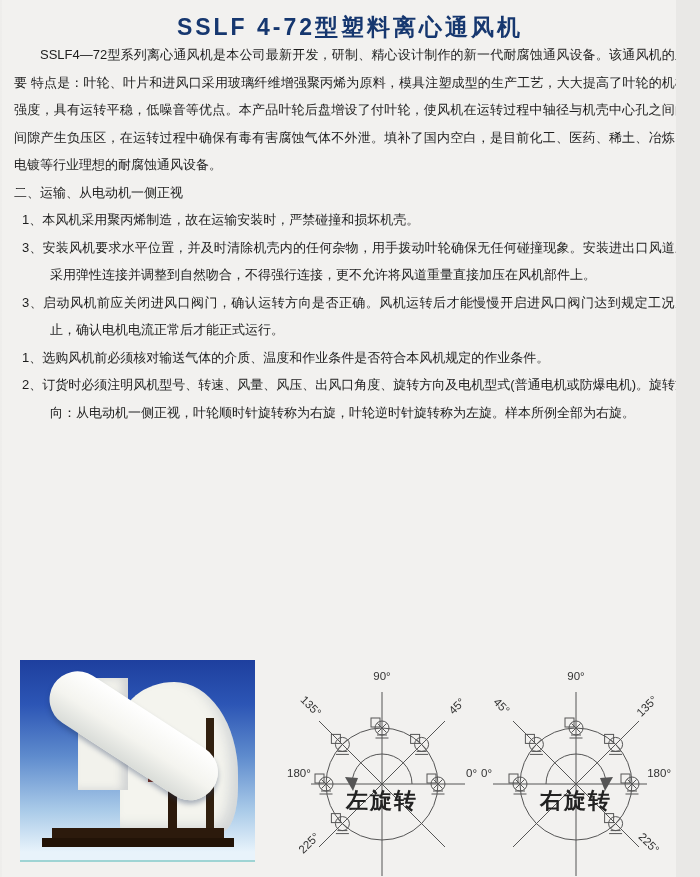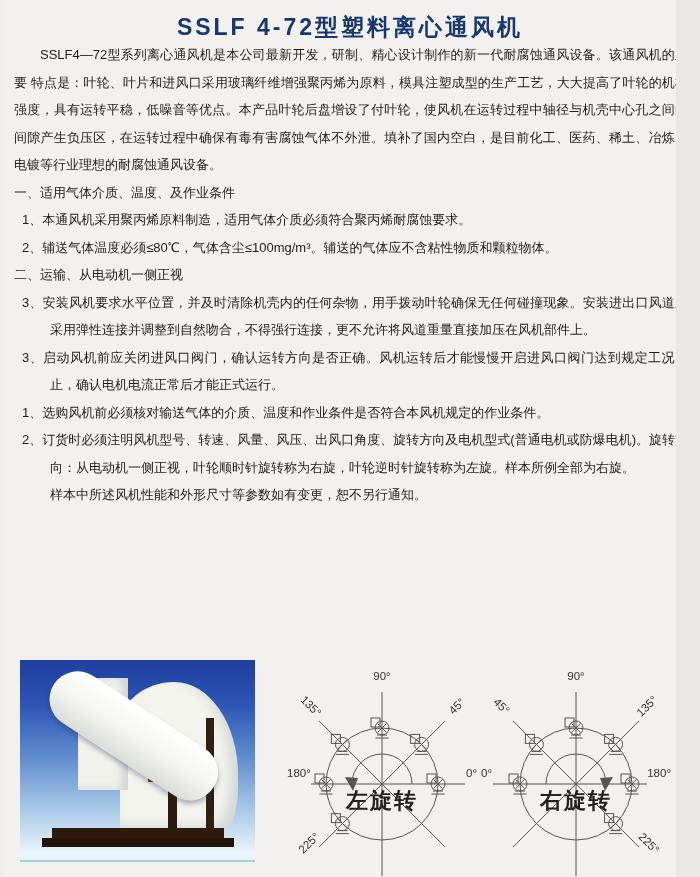--- a/index.html
+++ b/index.html
@@ -84,36 +84,31 @@
 </head>
 <body>
 
 <div class="page">
 
   <div class="doc-title">SSLF 4-72型塑料离心通风机</div>
 
   <div class="content">
     <div class="intro">SSLF4—72型系列离心通风机是本公司最新开发，研制、精心设计制作的新一代耐腐蚀通风设备。该通风机的主要 特点是：叶轮、叶片和进风口采用玻璃纤维增强聚丙烯为原料，模具注塑成型的生产工艺，大大提高了叶轮的机械强度，具有运转平稳，低噪音等优点。本产品叶轮后盘增设了付叶轮，使风机在运转过程中轴径与机壳中心孔之间的间隙产生负压区，在运转过程中确保有毒有害腐蚀气体不外泄。填补了国内空白，是目前化工、医药、稀土、冶炼、电镀等行业理想的耐腐蚀通风设备。</div>
 
-    <div class="section">
-      <div class="section-heading">一、适用气体介质、温度、及作业条件</div>
-      <div class="item">1、本通风机采用聚丙烯原料制造，适用气体介质必须符合聚丙烯耐腐蚀要求。</div>
-      <div class="item">2、辅送气体温度必须≤80℃，气体含尘≤100mg/m³。辅送的气体应不含粘性物质和颗粒物体。</div>
-    </div>
 
     <div class="section">
       <div class="section-heading">二、运输、从电动机一侧正视</div>
+      <div class="item">1、本风机采用聚丙烯制造，故在运输安装时，严禁碰撞和损坏机壳。</div>
       <div class="item">3、安装风机要求水平位置，并及时清除机壳内的任何杂物，用手拨动叶轮确保无任何碰撞现象。安装进出口风道应采用弹性连接并调整到自然吻合，不得强行连接，更不允许将风道重量直接加压在风机部件上。</div>
       <div class="item">3、启动风机前应关闭进风口阀门，确认运转方向是否正确。风机运转后才能慢慢开启进风口阀门达到规定工况为止，确认电机电流正常后才能正式运行。</div>
     </div>
 
     <div class="section">
       <div class="item">1、选购风机前必须核对输送气体的介质、温度和作业条件是否符合本风机规定的作业条件。</div>
       <div class="item">2、订货时必须注明风机型号、转速、风量、风压、出风口角度、旋转方向及电机型式(普通电机或防爆电机)。旋转方向：从电动机一侧正视，叶轮顺时针旋转称为右旋，叶轮逆时针旋转称为左旋。样本所例全部为右旋。</div>
-      <div class="note">样本中所述风机性能和外形尺寸等参数如有变更，恕不另行通知。</div>
     </div>
   </div>
 
   <div class="photo">
     <div class="fan-housing"></div>
     <div class="fan-inlet-box"></div>
     <div class="fan-label-strip"></div>
     <div class="fan-label-dot"></div>
     <div class="fan-post-b"></div>
     <div class="fan-post-a"></div>

